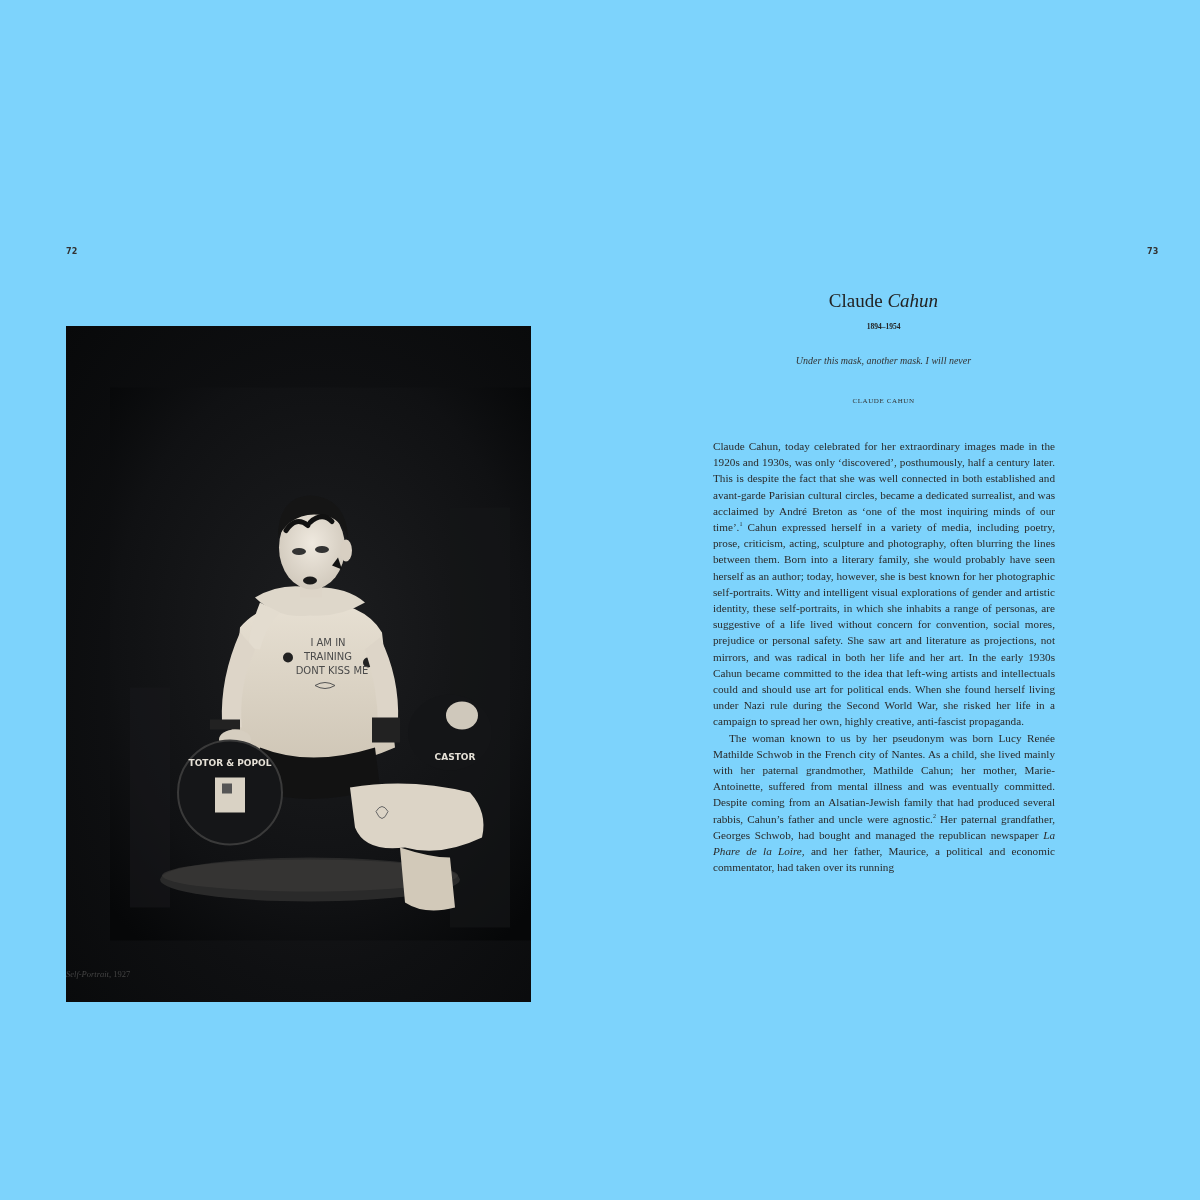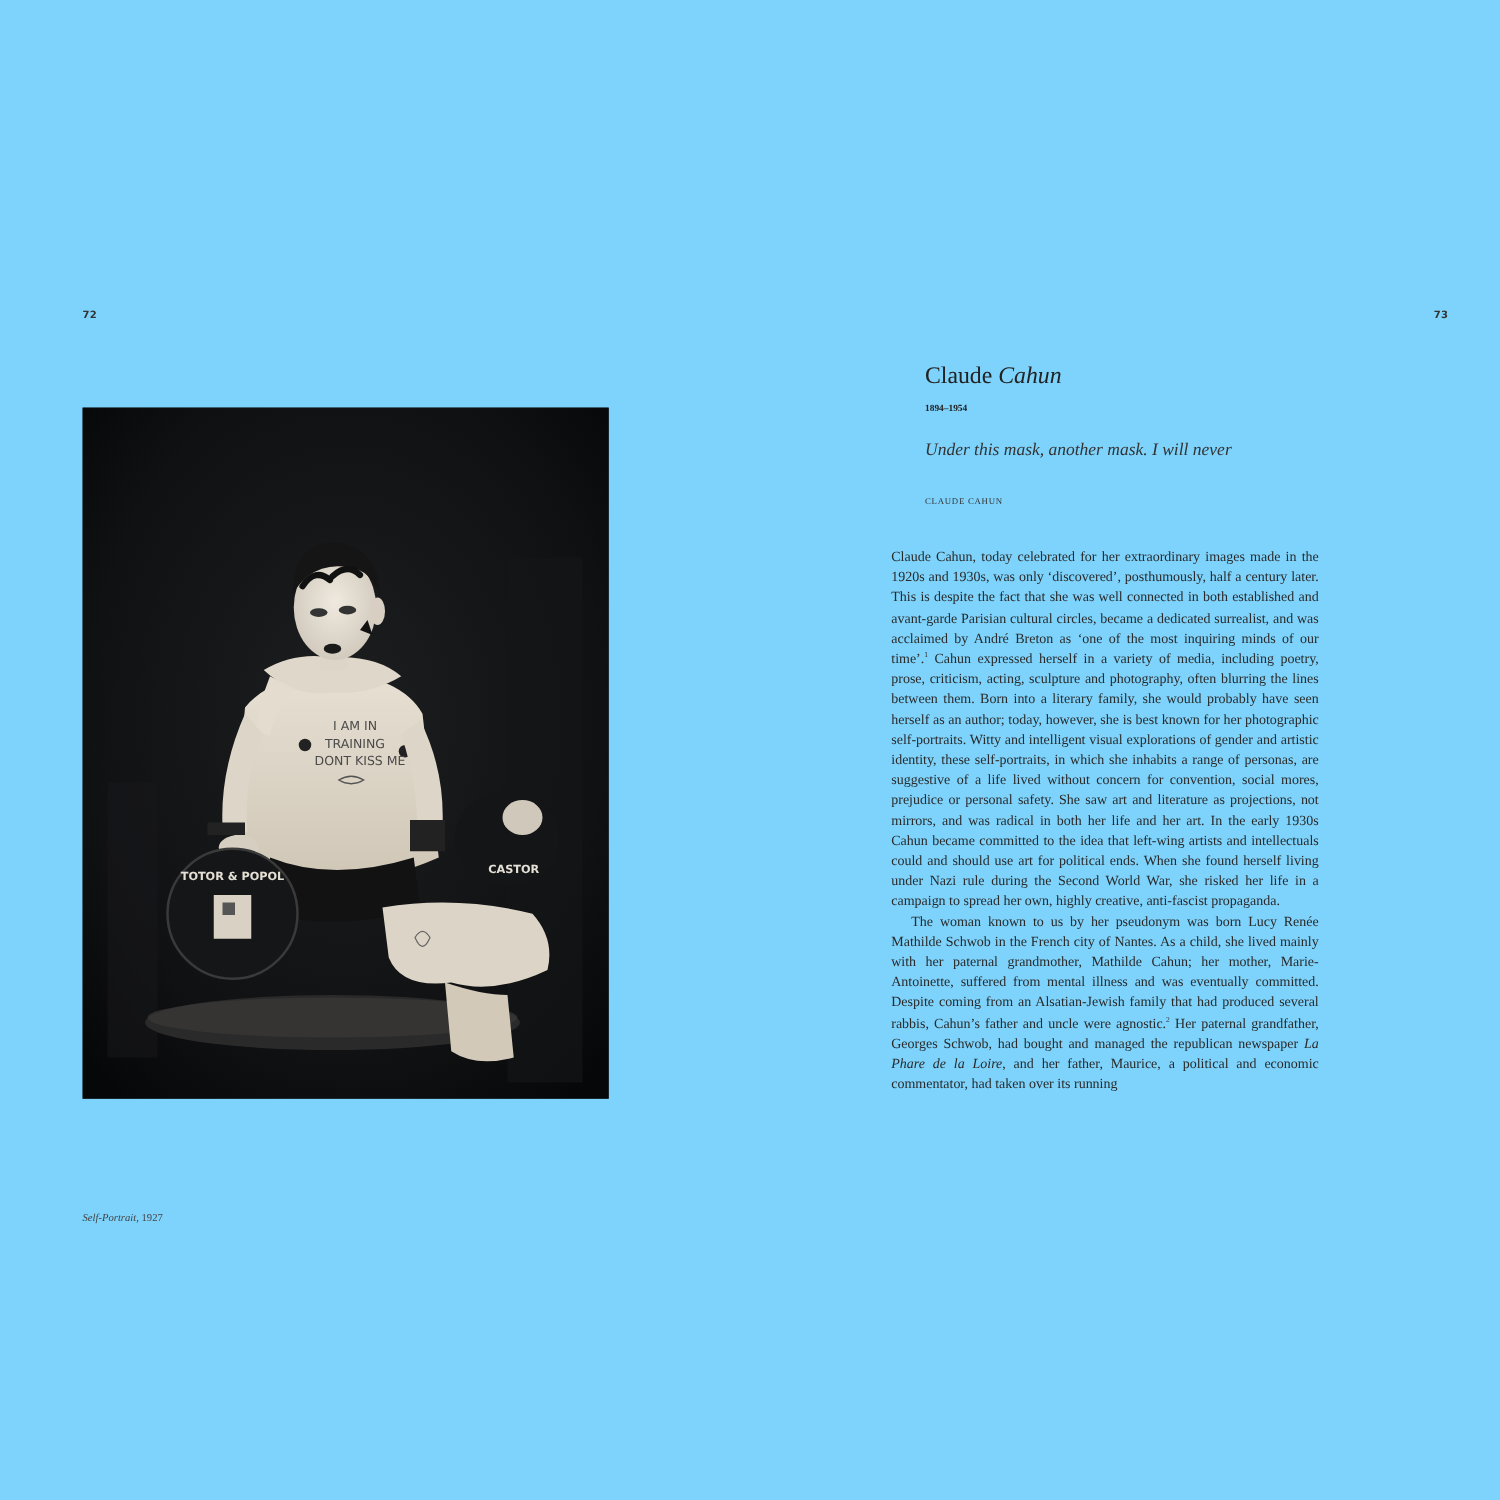--- a/index.html
+++ b/index.html
@@ -31,61 +31,63 @@
     }
     .page-number.left { left: 66px; top: 247px; }
     .page-number.right { left: 1124px; top: 247px; margin-left: 23px; }
 
     
     .photo {
       position: absolute;
       left: 66px;
       top: 326px;
       width: 421px;
-      height: 553px;
+      height: 676px;
       overflow: hidden;
       background: radial-gradient(ellipse at 55% 55%, #1c1c1e 0%, #0f1012 55%, #08090a 100%);
+      padding-left: 44px;
     }
     .photo svg { display: block; width: 100%; height: 100%; }
 
     .caption {
       position: absolute;
       left: 66px;
       top: 945px;
       font-size: 8.5px;
       color: #444;
       font-style: italic;
       margin-top: 24px;
     }
     .caption .year { font-style: normal; }
 
     
     .header-block {
       position: absolute;
-      left: 740px;
+      left: 712px;
       width: 343px;
+      text-align: center;
     }
     .author-name {
       top: 290px;
       font-size: 19px;
       font-weight: normal;
       color: #222;
       margin: 0;
     }
     .author-name .surname { font-style: italic; }
     .lifespan {
       top: 322px;
       font-family: Liberation Serif, serif;
       font-size: 7.5px;
       font-weight: bold;
       color: #222;
     }
     .epigraph {
       top: 352px;
-      font-size: 14px;
+      font-size: 10px;
       font-style: italic;
       line-height: 18px;
       color: #333;
     }
     .epigraph-attribution {
       top: 397px;
       font-size: 7px;
       letter-spacing: 0.6px;
       color: #333;
     }

